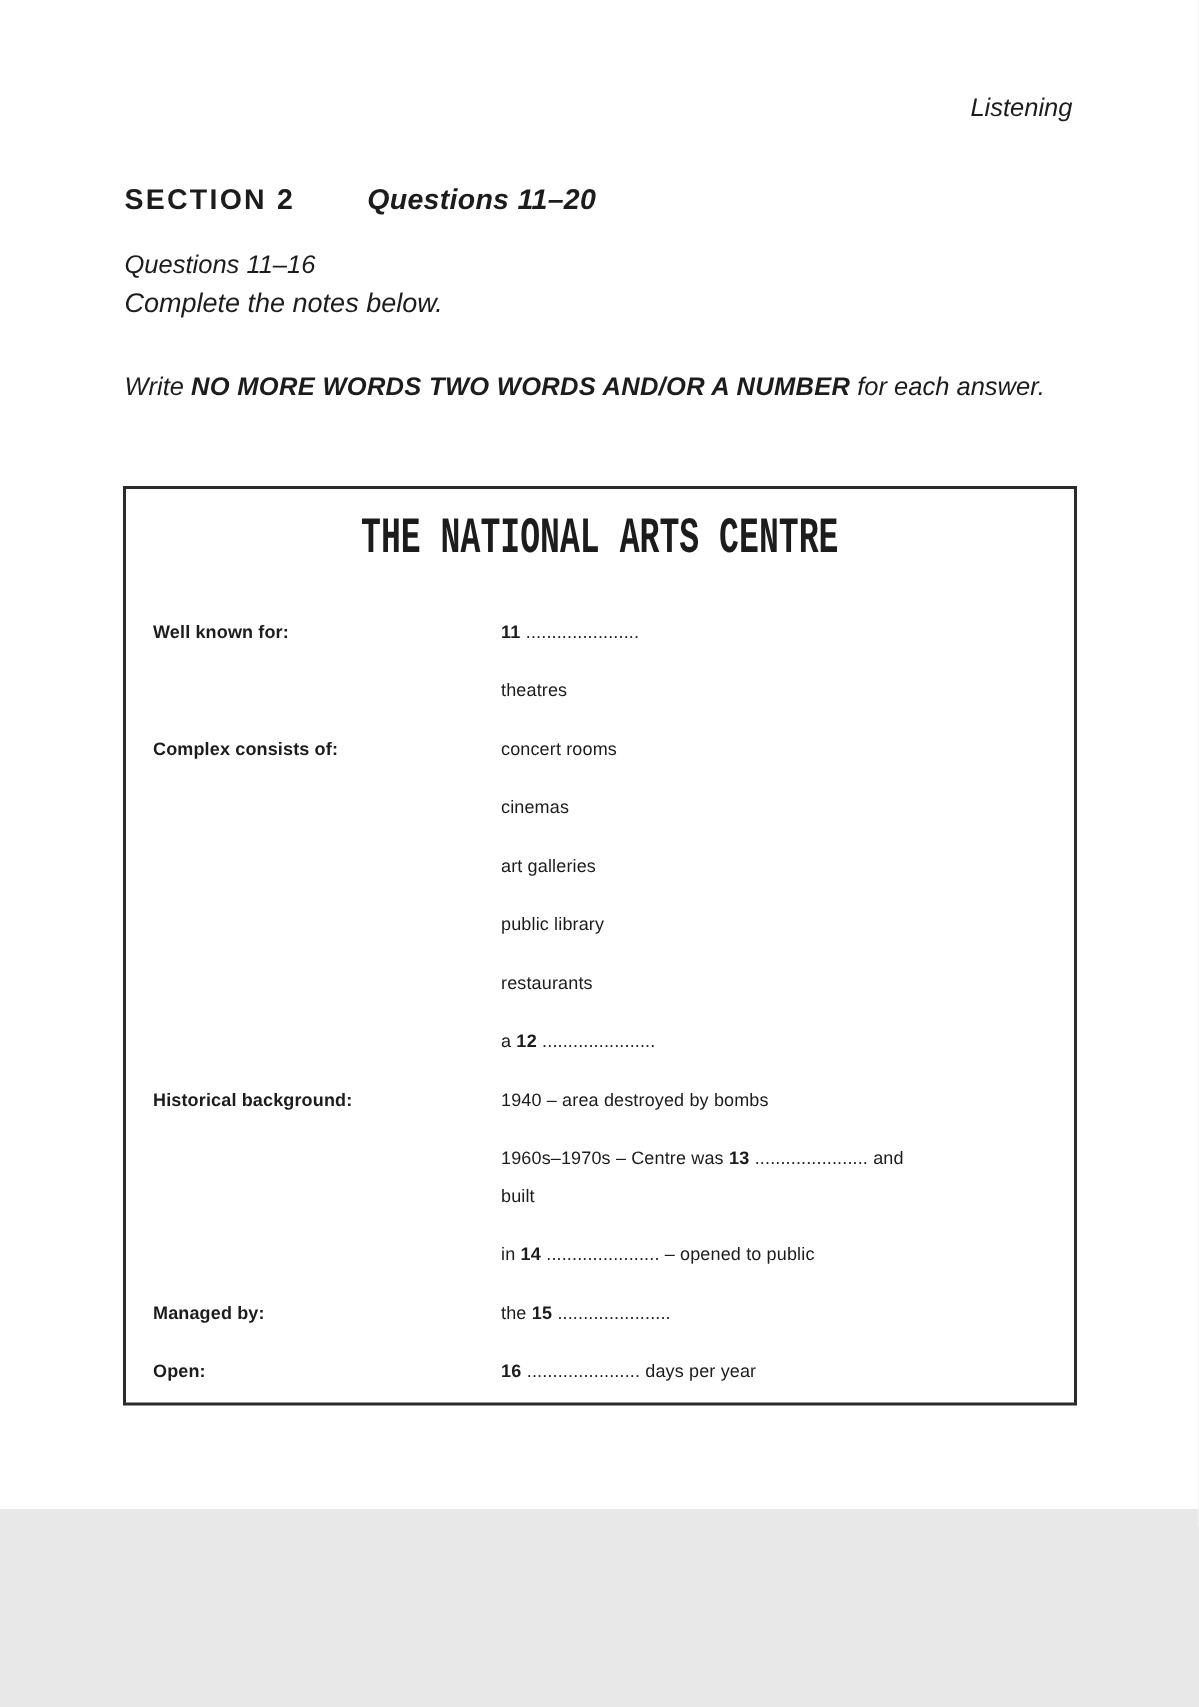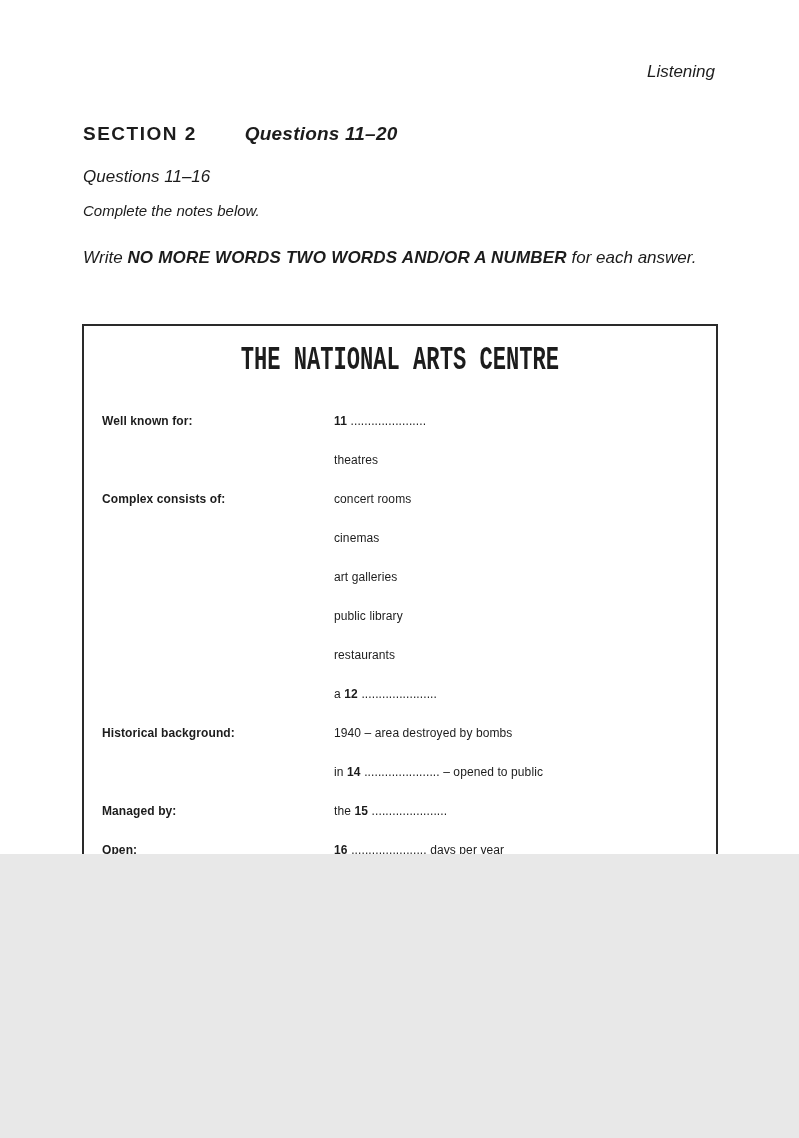--- a/index.html
+++ b/index.html
@@ -1,18 +1,18 @@
 <!DOCTYPE html>
 <html><head>
 <meta charset="utf-8">
 <style>
   html,body { margin:0; padding:0; background:#e8e8e8; }
   .page {
     position:relative;
-    width:799px; height:854px;
+    width:799px; height:1006px;
     margin:0 auto;
     background:#ffffff;
     font-family:"Liberation Sans", sans-serif;
     color:#1c1c1c;
     overflow:hidden;
   }
   .running-title {
     position:absolute; top:62px; right:84px;
     font-style:italic; font-size:17px;
   }
@@ -20,22 +20,22 @@
     position:absolute; top:123px; left:83px;
     font-size:19px; white-space:nowrap;
   }
   .section-heading .sec { font-weight:bold; letter-spacing:1.5px; }
   .section-heading .range { font-weight:bold; font-style:italic; margin-left:48px; letter-spacing:0.2px; }
   .subheading {
     position:absolute; top:167px; left:83px;
     font-style:italic; font-size:17px;
   }
   .instruction {
-    position:absolute; top:202px; left:83px;
-    font-style:italic; font-size:15px;
+    position:absolute; top:192px; left:83px;
+    font-style:italic; font-size:18px;
   }
   .write-line {
     position:absolute; top:248px; left:83px;
     font-style:italic; font-size:17px; white-space:nowrap;
   }
   .write-line b { letter-spacing:0.2px; }
   .notes-box {
     position:absolute; top:324px; left:82px;
     width:636px; height:613px;
     border:2px solid #2a2a2a;
@@ -143,20 +143,27 @@
         </div>
         <div class="row">
           <div class="row-label">Historical background:</div>
           <div class="row-value">
             <div class="row-line"><span>1940 – area destroyed by bombs</span></div>
           </div>
         </div>
         <div class="row">
           <div class="row-label"></div>
           <div class="row-value">
+            <div class="row-line"><span>1960s–1970s – Centre was </span><b>13</b><span> ...................... and</span></div>
+            <div class="row-line"><span>built</span></div>
+          </div>
+        </div>
+        <div class="row">
+          <div class="row-label"></div>
+          <div class="row-value">
             <div class="row-line"><span>in </span><b>14</b><span> ...................... – opened to public</span></div>
           </div>
         </div>
         <div class="row">
           <div class="row-label">Managed by:</div>
           <div class="row-value">
             <div class="row-line"><span>the </span><b>15</b><span> ......................</span></div>
           </div>
         </div>
         <div class="row">

